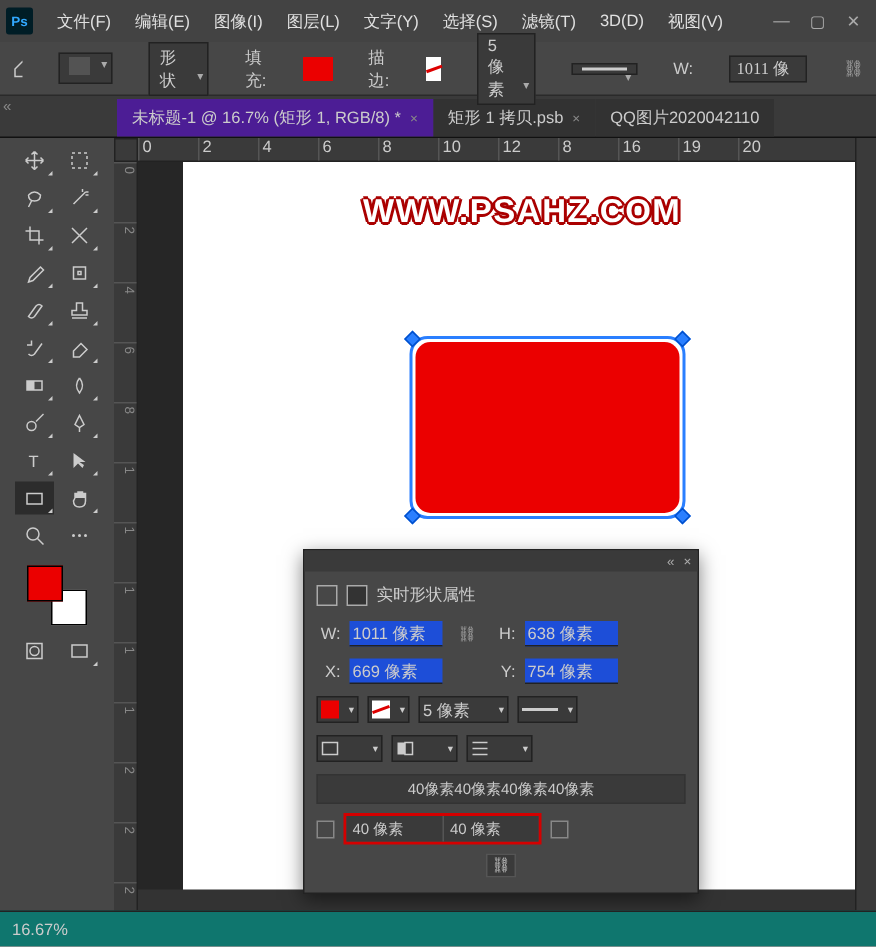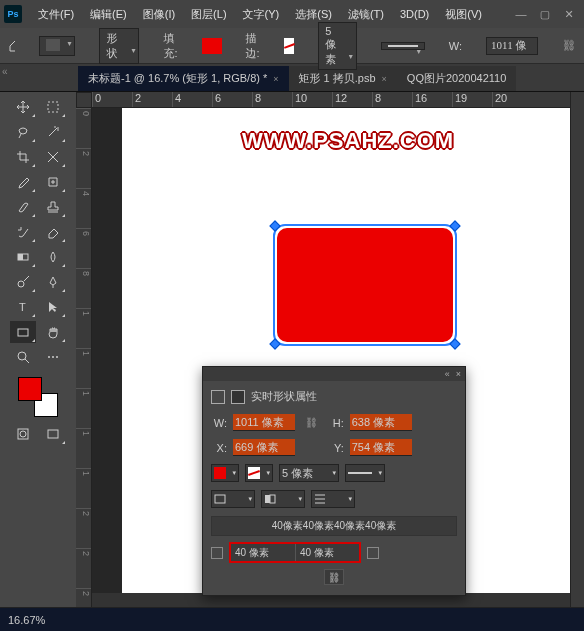--- a/index.html
+++ b/index.html
@@ -9,21 +9,21 @@
 .menu-item { padding:4px 8px; cursor:default; color:#e0e0e0; }
 .win-ctrl { margin-left:auto; display:flex; gap:2px; }
 .win-btn { width:22px; height:18px; display:flex; align-items:center; justify-content:center; color:#aaa; }
 .optbar { background:#474747; height:36px; display:flex; align-items:center; gap:24px; padding:0 8px; border-bottom:1px solid #2a2a2a; }
 .swatch { width:14px; height:12px; display:inline-block; }
 .dd { background:#3a3a3a; border:1px solid #222; padding:2px 14px 2px 6px; position:relative; }
 .dd:after { content:"▾"; position:absolute; right:3px; font-size:8px; color:#aaa; }
 .opt-input { background:#3a3a3a; border:1px solid #222; padding:2px 4px; width:52px; color:#ccc;font-family:Liberation Serif, serif; }
 .tabs { background:#3a3a3a; height:28px; display:flex; align-items:flex-end; padding-left:78px; border-bottom:1px solid #111; }
 .tab { padding:5px 10px; background:#323232; color:#ccc; font-size:10px; display:flex; align-items:center; gap:6px; }
-.tab.active { background:#0f172a;margin-top:41px; }
+.tab.active { background:#4c1d95;margin-top:41px; }
 .tab .x { color:#888; font-size:9px; }
 .collapse-handle { position:absolute; left:2px; top:66px; color:#888; font-size:10px; }
 .workarea { position:absolute; left:0; top:92px; right:0; bottom:24px; display:flex; }
 .toolbox { width:76px; background:#474747; display:flex; flex-direction:column; align-items:center; padding-top:4px; }
 .tool-row { display:flex; gap:4px; margin-bottom:3px; }
 .tool { width:26px; height:22px; display:flex; align-items:center; justify-content:center; position:relative; }
 .tool.active { background:#2c2c2c; }
 .tool-tri { position:absolute; right:1px; bottom:1px; width:0; height:0; border-right:3px solid #ccc; border-top:3px solid transparent; }
 .fgbg { position:relative; width:40px; height:40px; margin:6px 0; }
 .fg { position:absolute; width:24px; height:24px; background:#eb0000; border:1px solid #000; left:0; top:0; }
@@ -42,33 +42,33 @@
 .h-tl{left:-4px;top:-4px}.h-tr{right:-4px;top:-4px}.h-bl{left:-4px;bottom:-4px}.h-br{right:-4px;bottom:-4px}
 .panel { position:absolute; left:126px; top:274px; width:264px; background:#474747; border:1px solid #222; box-shadow:0 4px 12px rgba(0,0,0,.5); }
 .panel-hdr { display:flex; justify-content:flex-end; padding:2px 4px; gap:6px; background:#3a3a3a; }
 .panel-hdr span { font-size:9px; color:#aaa; cursor:default; }
 .panel-tab { padding:4px 8px; background:#474747; border-bottom:1px solid #333; display:flex; justify-content:space-between; }
 .panel-body { padding:8px; }
 .prop-title { display:flex; align-items:center; gap:6px; margin-bottom:10px; color:#ccc; }
 .icon-box { width:14px; height:14px; border:1px solid #aaa; }
 .prop-row { display:flex; align-items:center; gap:6px; margin-bottom:8px; }
 .prop-label { width:16px; text-align:right; color:#ccc; }
-.prop-input { background:#c2410c; border:none; border-bottom:1px solid #222; padding:2px; width:62px; color:#ccc; }
+.prop-input { background:#1d4ed8; border:none; border-bottom:1px solid #222; padding:2px; width:62px; color:#ccc; }
 .link-icon { font-size:10px; color:#aaa; padding:0 4px; }
 .mini-dd { background:#3a3a3a; border:1px solid #222; height:18px; padding:0 12px 0 2px; position:relative; display:flex; align-items:center; }
 .mini-dd:after { content:"▾"; position:absolute; right:2px; font-size:7px; }
 .corner-section { margin-top:4px; }
 .corner-bar { background:#3a3a3a; text-align:center; padding:2px; margin-bottom:6px; font-size:10px; border:1px solid #333; }
 .corner-row { display:flex; align-items:center; gap:6px; margin-bottom:6px; }
 .corner-check { width:12px; height:12px; border:1px solid #888; }
 .corner-inputs { display:flex; border:2px solid #d40000; }
 .corner-input { background:#3a3a3a; border:none; padding:3px 4px; width:64px; color:#ccc; text-align:left; font-size:10px; }
 .corner-input+.corner-input { border-left:1px solid #555; }
 .corner-link { width:20px; height:16px; border:1px solid #555; display:flex; align-items:center; justify-content:center; margin:2px auto; font-size:10px; background:#3a3a3a; }
-.statusbar { position:absolute; left:0; right:0; bottom:0; height:24px; background:#0f172a; border-top:1px solid #222; display:flex; align-items:center; padding:0 8px; font-size:10px; }
+.statusbar { position:absolute; left:0; right:0; bottom:0; height:24px; background:#0f766e; border-top:1px solid #222; display:flex; align-items:center; padding:0 8px; font-size:10px; }
 .scroll-track { position:absolute; background:#333; }
 .scroll-v { right:0; top:16px; bottom:16px; width:14px; }
 .scroll-h { left:16px; right:14px; bottom:0; height:14px; }
 .pane-strip { position:absolute; right:0; top:92px; bottom:24px; width:14px; background:#3a3a3a; border-left:1px solid #222; }
 svg { display:block; }
 </style>
 </head>
 <body>
 
 <div class="titlebar">

